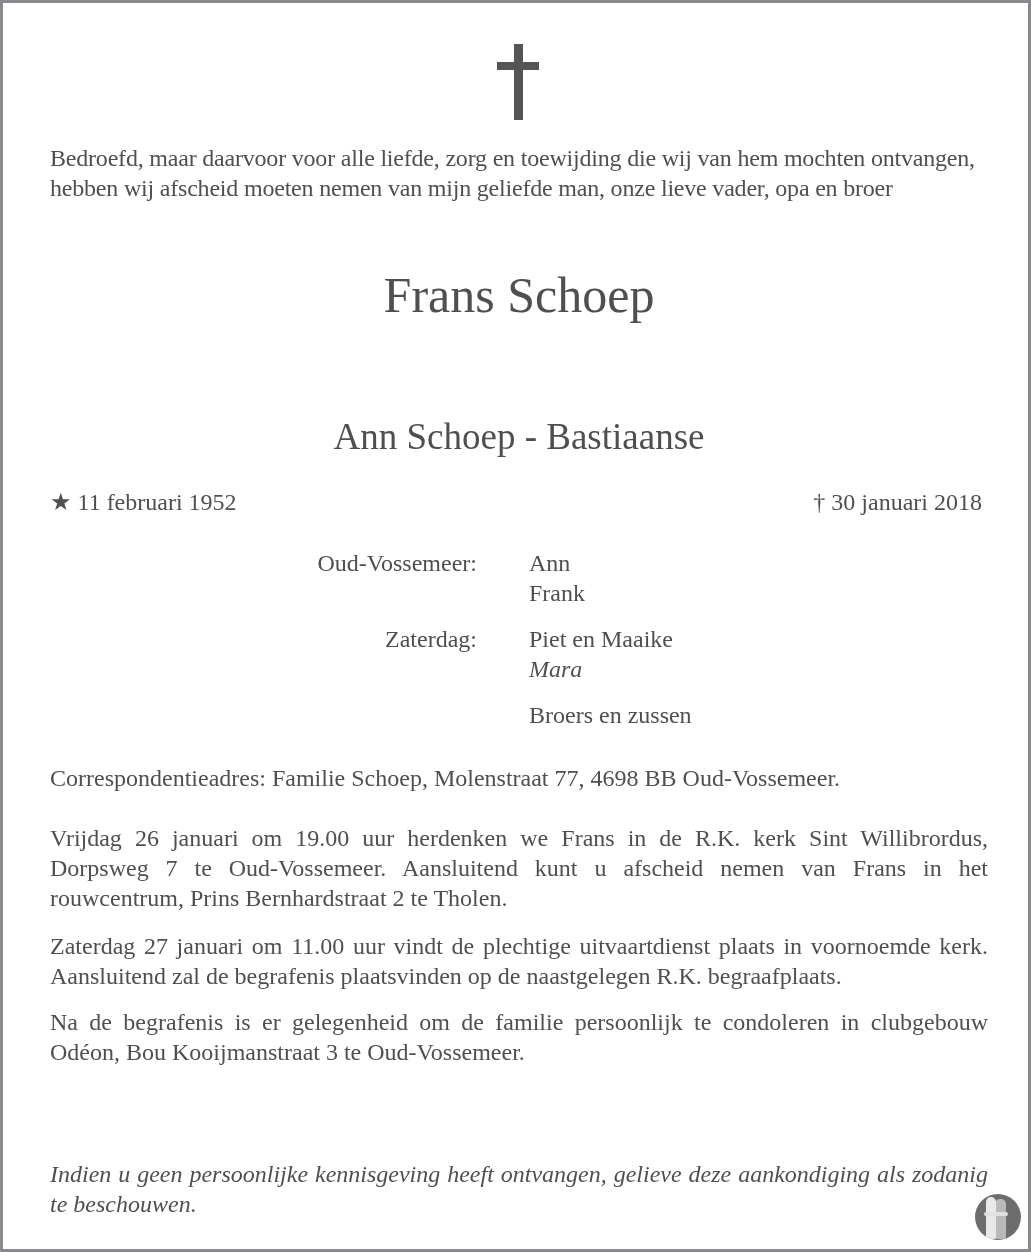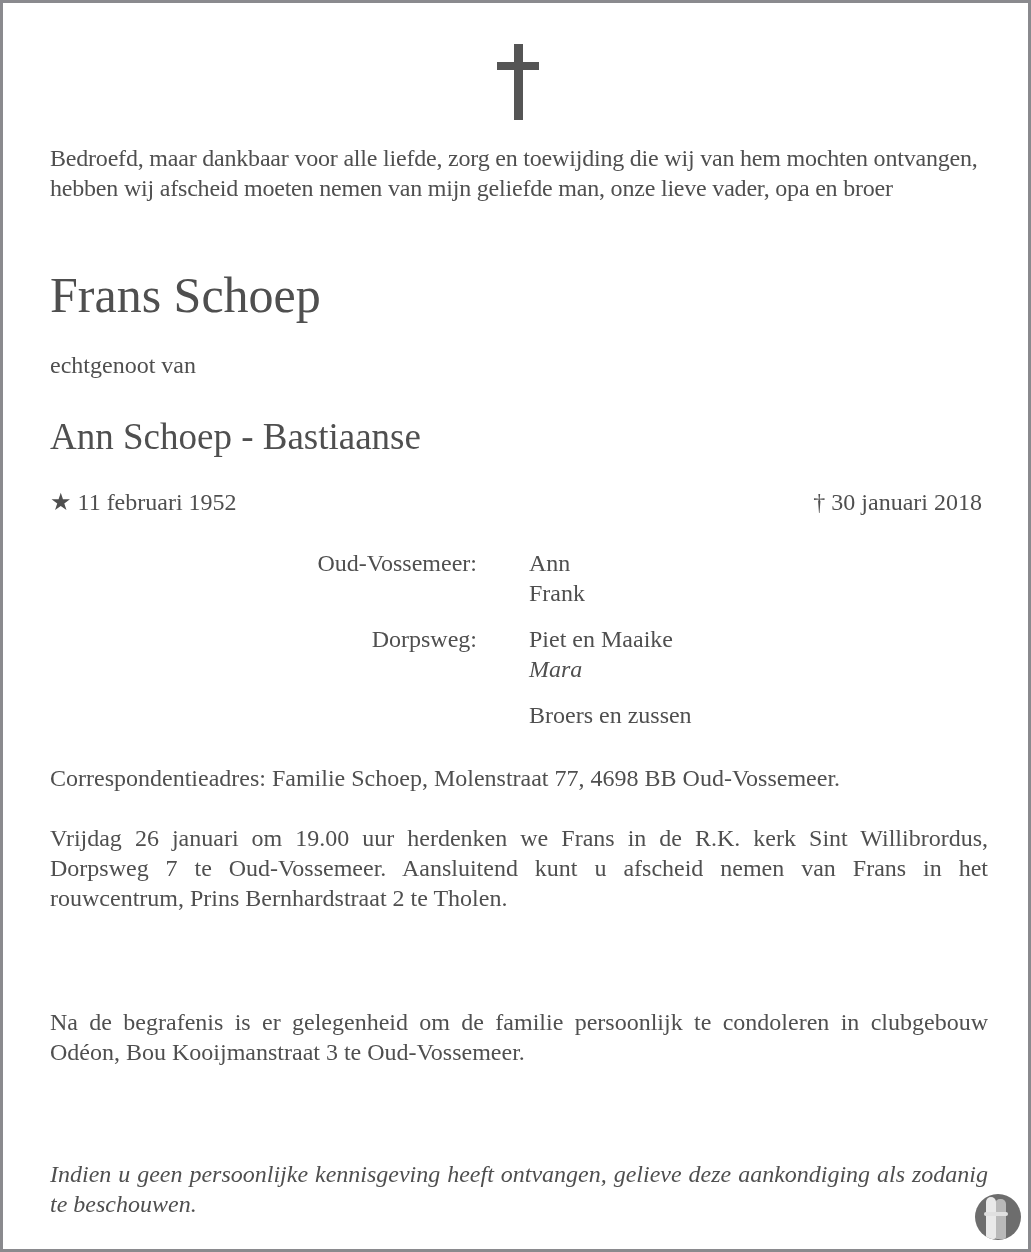--- a/index.html
+++ b/index.html
@@ -11,21 +11,21 @@
   .frame {
     position: absolute; left: 0; top: 0; width: 1031px; height: 1252px;
     box-sizing: border-box; border: 3px solid #8a8a8e; background: #fff;
   }
   .cross { position: absolute; left: 494px; top: 41px; width: 42px; height: 76px; }
   .cross .v { position: absolute; left: 17px; top: 0; width: 9px; height: 76px; background: #555; }
   .cross .h { position: absolute; left: 0; top: 18px; width: 42px; height: 8px; background: #555; }
 
   .txt { position: absolute; left: 47px; width: 938px; font-size: 24px; line-height: 30px; }
   .just { text-align: justify; text-align-last: left; }
-  .center { }
+  .center { text-align: center; }
   .intro { top: 140px; letter-spacing: -0.2px; }
   .name { top: 262px; font-size: 50px; line-height: 60px; }
   .spouse-label { top: 347px; font-size: 24px; }
   .spouse { top: 410px; font-size: 37px; line-height: 48px; }
   .born { position: absolute; left: 47px; top: 484px; font-size: 24px; line-height: 30px; }
   .died { position: absolute; right: 46px; top: 484px; font-size: 24px; line-height: 30px; }
 
   .fam { position: absolute; font-size: 24px; line-height: 30px; }
   .fam-label { right: 551px; text-align: right; }
   .fam-val { left: 526px; }
@@ -45,42 +45,42 @@
 </style>
 </head>
 <body>
 
 <div class="frame">
   <div class="cross">
     <div class="v"></div>
       <div class="h"></div>
   </div>
 
-  <div class="txt intro">Bedroefd, maar dankbaar voor alle liefde, zorg en toewijding die wij van hem mochten ontvangen, hebben wij afscheid moeten nemen van mijn geliefde man, onze lieve vader, opa en broer</div>
+  <div class="txt intro">Bedroefd, maar daarvoor voor alle liefde, zorg en toewijding die wij van hem mochten ontvangen, hebben wij afscheid moeten nemen van mijn geliefde man, onze lieve vader, opa en broer</div>
 
   <div class="txt center name">Frans Schoep</div>
-  <div class="txt center spouse-label">echtgenoot van</div>
   <div class="txt center spouse">Ann Schoep - Bastiaanse</div>
 
   <div class="born">★ 11 februari 1952</div>
   <div class="died">† 30 januari 2018</div>
 
   <div class="fam fam-label" style="top:545px">Oud-Vossemeer:</div>
   <div class="fam fam-val" style="top:545px">Ann</div>
   <div class="fam fam-val" style="top:575px">Frank</div>
 
-  <div class="fam fam-label" style="top:621px">Dorpsweg:</div>
+  <div class="fam fam-label" style="top:621px">Zaterdag:</div>
   <div class="fam fam-val" style="top:621px">Piet en Maaike</div>
   <div class="fam fam-val italic" style="top:651px">Mara</div>
 
   <div class="fam fam-val" style="top:697px">Broers en zussen</div>
 
   <div class="txt corr">Correspondentieadres: Familie Schoep, Molenstraat 77, 4698 BB Oud-Vossemeer.</div>
 
   <div class="txt just p1">Vrijdag 26 januari om 19.00 uur herdenken we Frans in de R.K. kerk Sint Willibrordus, Dorpsweg 7 te Oud-Vossemeer. Aansluitend kunt u afscheid nemen van Frans in het rouwcentrum, Prins Bernhardstraat 2 te Tholen.</div>
+  <div class="txt just p2">Zaterdag 27 januari om 11.00 uur vindt de plechtige uitvaartdienst plaats in voornoemde kerk. Aansluitend zal de begrafenis plaatsvinden op de naastgelegen R.K. begraafplaats.</div>
   <div class="txt just p3">Na de begrafenis is er gelegenheid om de familie persoonlijk te condoleren in clubgebouw Odéon, Bou Kooijmanstraat 3 te Oud-Vossemeer.</div>
   <div class="txt just p5">Indien u geen persoonlijke kennisgeving heeft ontvangen, gelieve deze aankondiging als zodanig te beschouwen.</div>
 
   <div class="logo">
     <div class="f2"></div>
       <div class="f1"></div>
       <div class="arm"></div>
   </div>
 </div>
 

